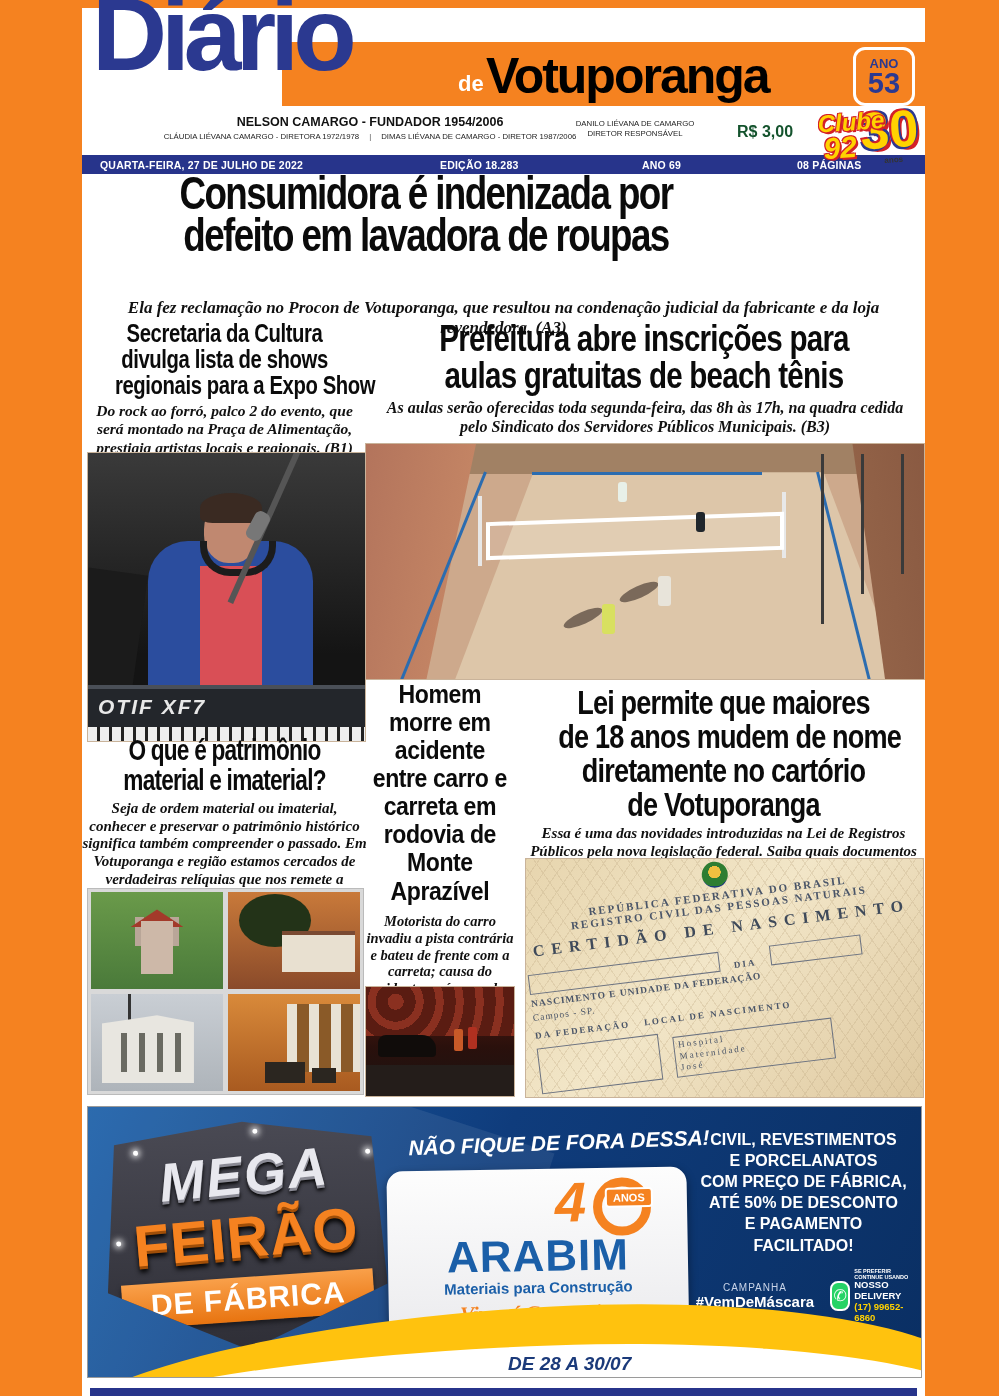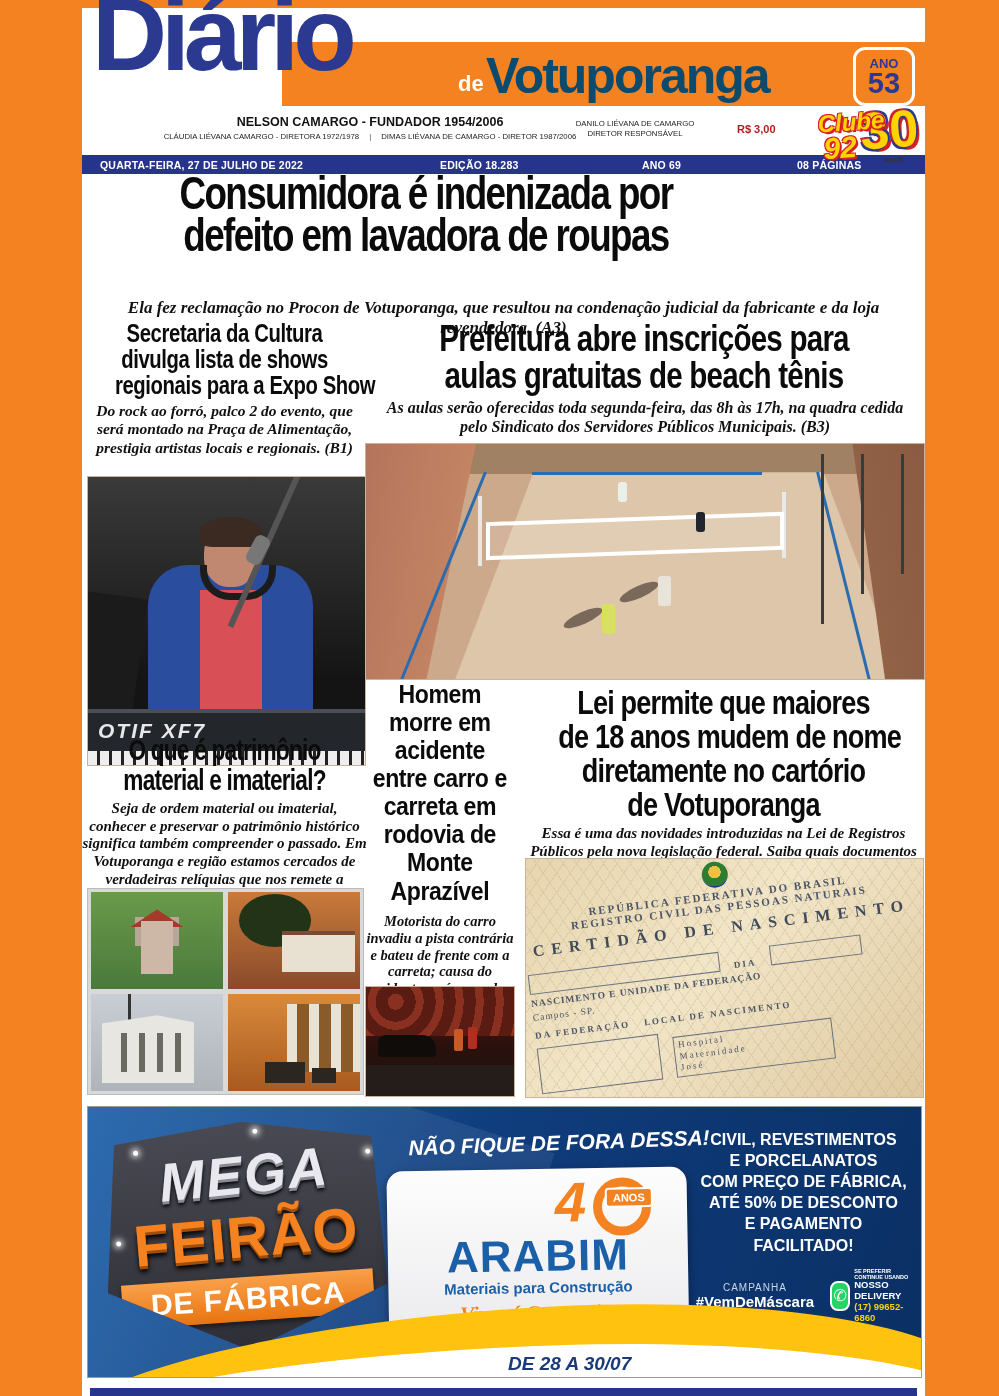--- a/index.html
+++ b/index.html
@@ -6,34 +6,34 @@
   .page{position:relative;width:999px;height:1396px;background:#f58220;overflow:hidden;
         font-family:"Liberation Sans",sans-serif;}
   .content{position:absolute;left:82px;top:8px;width:843px;height:1388px;background:#ffffff;}
 
   
   .masthead{position:absolute;left:0;top:0;width:843px;height:105px;}
   .banner{position:absolute;left:200px;top:34px;width:643px;height:64px;background:#f58220;}
   .mast-title{position:absolute;left:10px;top:-26px;z-index:3;color:#2b3990;font-weight:700;
               font-size:104px;letter-spacing:-6px;line-height:1;}
   .banner-de{position:absolute;left:176px;bottom:9px;color:#fff;font-weight:700;font-size:22px;}
-  .banner-name{position:absolute;left:204px;bottom:1px;color:#0c4a6e;font-weight:700;font-size:50px;letter-spacing:-2px;}
+  .banner-name{position:absolute;left:204px;bottom:1px;color:#000000;font-weight:700;font-size:50px;letter-spacing:-2px;}
   .ano-badge{position:absolute;right:10px;top:5px;width:56px;height:53px;border:3px solid #fff;border-radius:12px;
              display:flex;flex-direction:column;align-items:center;justify-content:center;color:#2b3990;}
   .ano-badge .a1{font-size:13px;font-weight:700;line-height:1;}
   .ano-badge .a2{font-size:29px;font-weight:700;line-height:0.9;}
 
   
   .staff{position:absolute;left:0;top:105px;width:843px;height:42px;}
   .founders{position:absolute;left:8px;top:2px;width:560px;text-align:center;}
   .founder-line{font-weight:700;font-size:12.5px;color:#111;}
   .dir-line{display:flex;justify-content:center;gap:10px;font-size:7.8px;color:#222;margin-top:3px;}
   .dir-sep{color:#555;}
   .responsible{position:absolute;left:488px;top:6px;width:130px;text-align:center;font-size:7.8px;color:#222;line-height:1.3;}
-  .price{position:absolute;left:655px;top:10px;color:#b91c1c;font-weight:700;font-size:11px;}
+  .price{position:absolute;left:655px;top:10px;color:#14532d;font-weight:700;font-size:16px;}
   .clube92{position:absolute;left:735px;top:-8px;width:105px;height:72px;z-index:6;transform:rotate(-4deg);}
   .c-clube{position:absolute;left:2px;top:2px;font-size:24px;font-weight:700;font-style:italic;color:#ffd200;
            text-shadow:-1px -1px 0 #d42027,1px -1px 0 #d42027,-1px 1px 0 #d42027,2px 2px 0 #d42027;}
   .c-92{position:absolute;left:6px;top:24px;font-size:30px;font-weight:700;font-style:italic;color:#ffd200;
         text-shadow:-1px -1px 0 #d42027,1px -1px 0 #d42027,-1px 1px 0 #d42027,2px 2px 0 #d42027;}
   .c-30{position:absolute;left:44px;top:0px;font-size:52px;font-weight:700;color:#ffd200;line-height:1;
         text-shadow:-2px -2px 0 #d42027,2px -2px 0 #2b3990,-2px 2px 0 #2b3990,3px 3px 0 #d42027;}
   .c-anos{position:absolute;left:66px;top:52px;font-size:8px;font-weight:700;color:#333;}
 
   
@@ -64,21 +64,21 @@
   .mid-deck{position:absolute;left:283px;top:905px;width:150px;font-size:14.5px;line-height:1.16;}
 
   .cart-h{position:absolute;left:440px;top:678px;width:403px;font-size:33px;line-height:1.03;letter-spacing:-1px;}
   .cart-h .ln{transform:scaleX(0.82);}
   .cart-deck{position:absolute;left:443px;top:816px;width:397px;font-size:15px;line-height:1.2;}
 
   
   .photo{position:absolute;overflow:hidden;border:1px solid #c9b39a;}
 
   
-  .dj{left:5px;top:444px;width:277px;height:288px;background:linear-gradient(#3a3a3a,#141414 70%);margin-top:24px;}
+  .dj{left:5px;top:444px;width:277px;height:288px;background:linear-gradient(#3a3a3a,#141414 70%);}
   .dj-speaker{position:absolute;left:-8px;bottom:50px;width:60px;height:120px;background:#1b1b1b;transform:rotate(8deg);}
   .dj-body{position:absolute;left:60px;bottom:50px;width:165px;height:150px;background:#2b4d9e;border-radius:40px 40px 0 0;}
   .dj-shirt{position:absolute;left:112px;bottom:55px;width:62px;height:120px;background:#d94f56;}
   .dj-head{position:absolute;left:116px;bottom:178px;width:54px;height:62px;background:#c08870;border-radius:45%;}
   .dj-hair{position:absolute;left:112px;bottom:218px;width:62px;height:30px;background:#3a2a22;border-radius:50% 50% 20% 20%;}
   .dj-phones{position:absolute;left:112px;bottom:165px;width:62px;height:28px;border:7px solid #1c1c1c;border-top:none;border-radius:0 0 30px 30px;}
   .dj-micstand{position:absolute;left:178px;bottom:130px;width:6px;height:190px;background:#555;transform:rotate(24deg);}
   .dj-mic{position:absolute;left:162px;bottom:200px;width:16px;height:30px;background:#777;border-radius:6px;transform:rotate(28deg);}
   .dj-kb{position:absolute;left:0;bottom:0;width:100%;height:52px;background:#23262b;border-top:4px solid #4a4f57;}
   .dj-kb-label{position:absolute;left:10px;top:6px;color:#e8e8e8;font-weight:700;font-style:italic;font-size:21px;letter-spacing:2px;}

